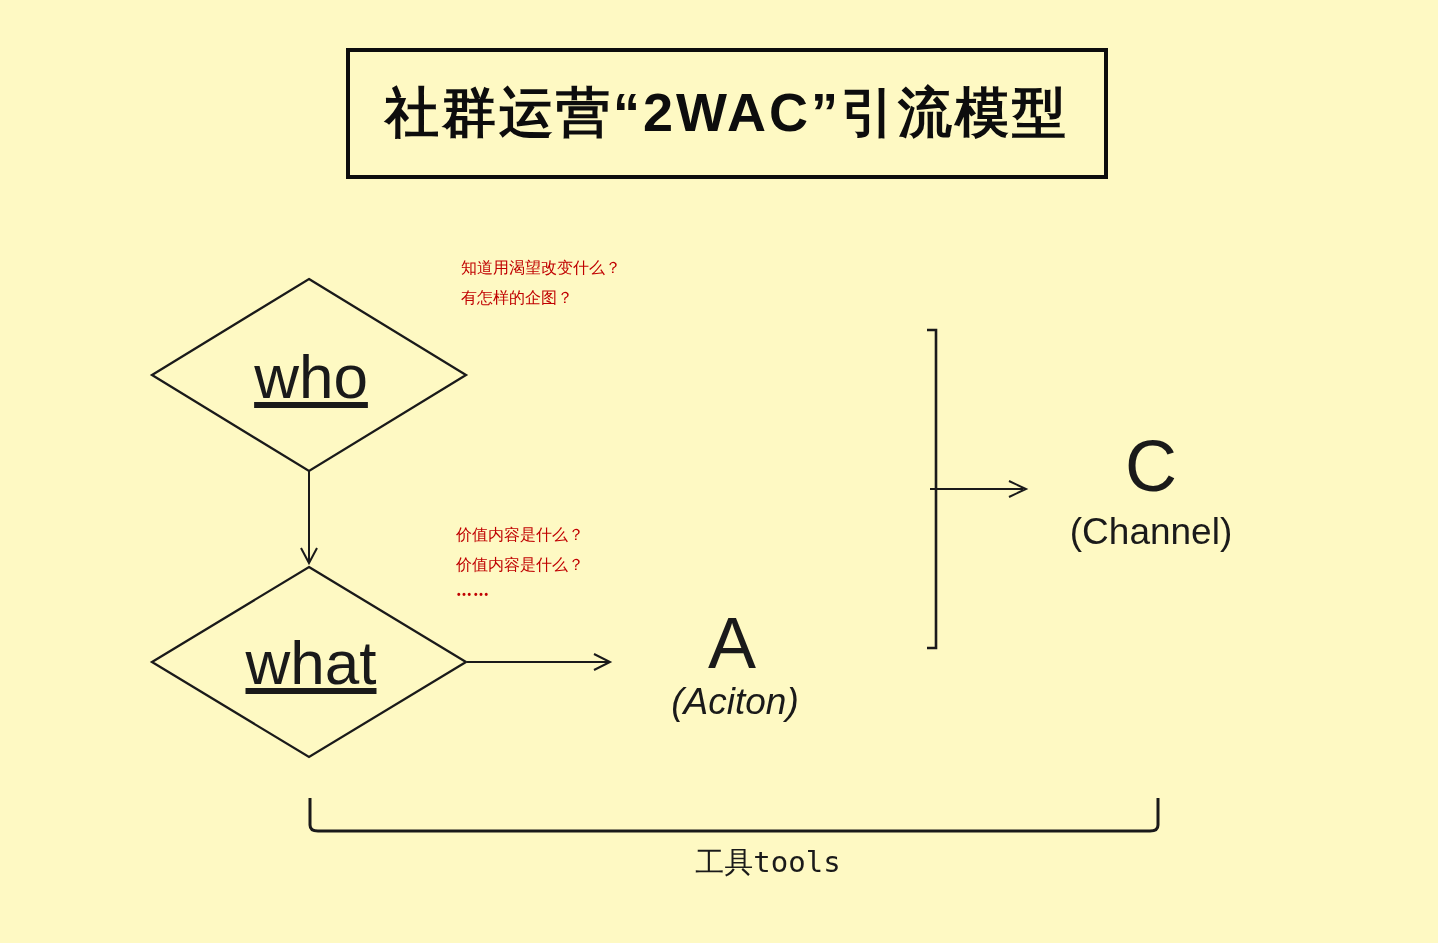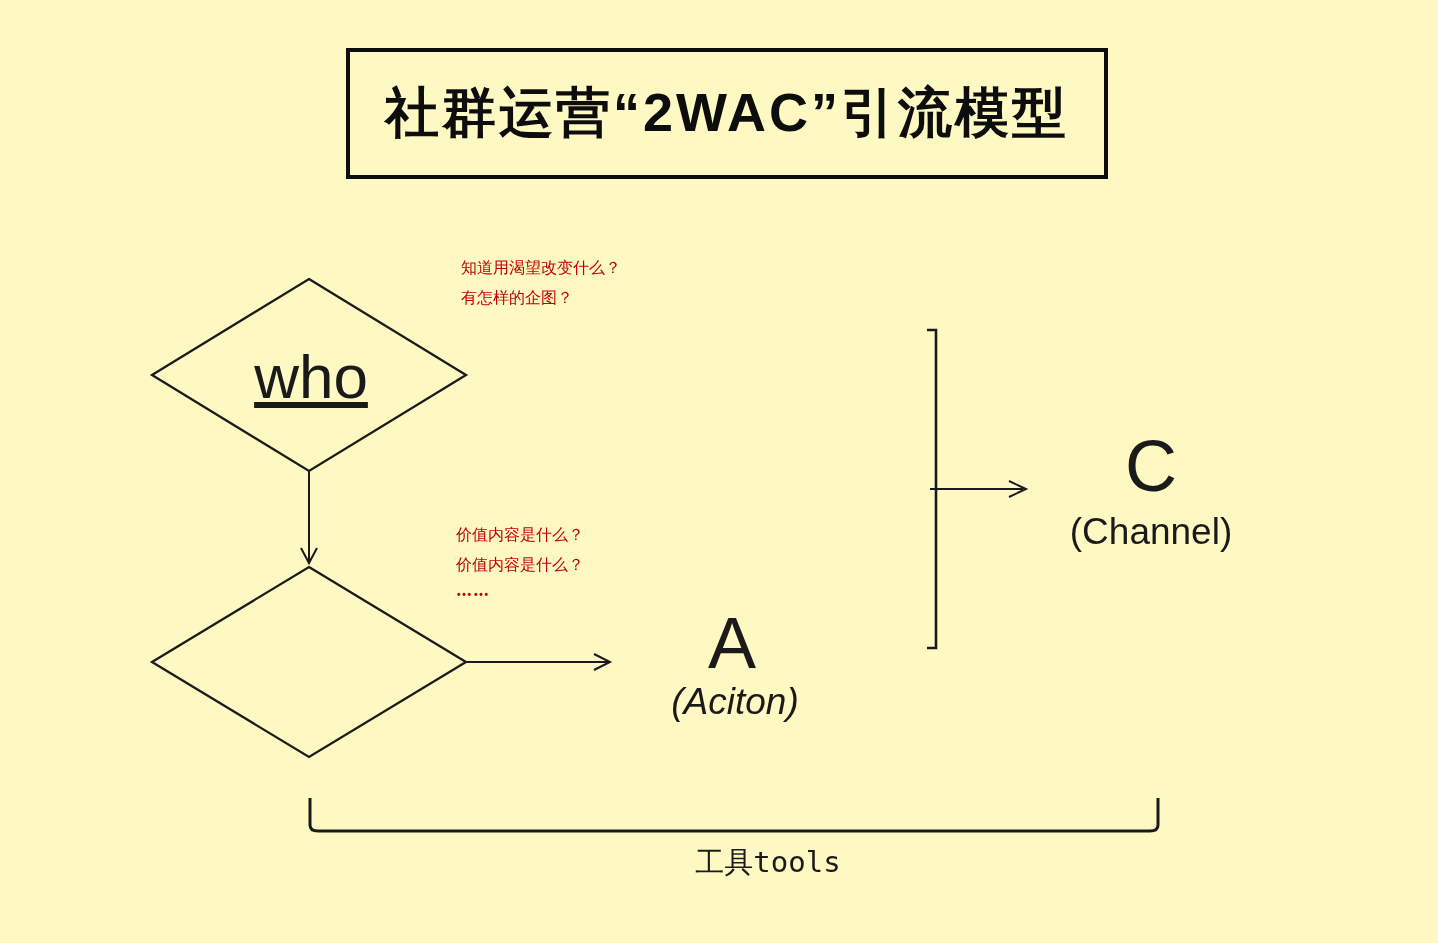--- a/index.html
+++ b/index.html
@@ -108,20 +108,21 @@
     <polyline points="1009,481 1026,489 1009,497" fill="none" stroke="#1a1a1a" stroke-width="2"></polyline>
 
     <path d="M310,798 L310,825 Q310,831 318,831 L1150,831 Q1158,831 1158,825 L1158,798" fill="none" stroke="#1a1a1a" stroke-width="3"></path>
   </svg>
 
   <div class="abs title-box">
     <div class="title-text">社群运营“2WAC”引流模型</div>
   </div>
 
   <div class="abs center-xy node-label" style="left:311px; top:377px;">who</div>
+  <div class="abs center-xy node-label" style="left:311px; top:663px;">what</div>
 
   <div class="abs red-block" style="left:461px; top:253px;">
     <div>知道用渴望改变什么？</div>
     <div>有怎样的企图？</div>
   </div>
 
   <div class="abs red-block" style="left:429px; top:520px;margin-left:27px;">
     <div>价值内容是什么？</div>
     <div>价值内容是什么？</div>
     <div class="dots">……</div>

